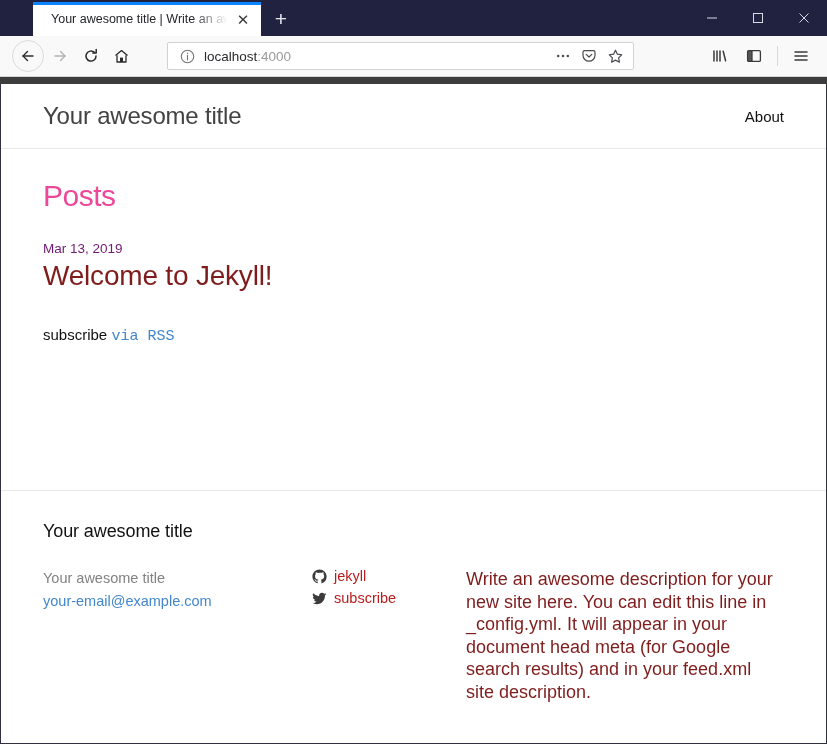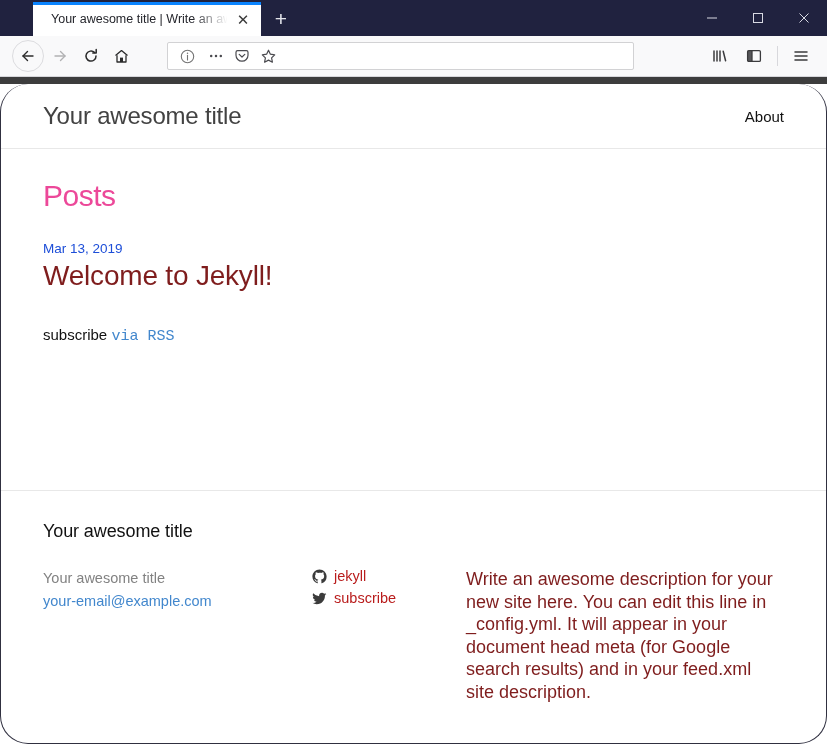--- a/index.html
+++ b/index.html
@@ -193,21 +193,20 @@
   
   .viewport {
     flex: 1 1 auto;
     background: #ffffff;
     border-left: 1px solid #303040;
     border-right: 1px solid #303040;
     border-bottom: 1px solid #303040;
     overflow: hidden;
     display: flex;
     flex-direction: column;
-    border-radius: 28px;
   }
 
   .site-header {
     height: 65px;
     flex: 0 0 65px;
     border-bottom: 1px solid #e8e8e8;
     display: flex;
     align-items: center;
     padding: 0 42px;
   }
@@ -241,21 +240,21 @@
     font-weight: 400;
     color: #ec4899;
     letter-spacing: -0.5px;
     margin-bottom: 28px;
   }
 
   .post-list { list-style: none; }
   .post-item { margin-bottom: 26px; }
   .post-meta {
     font-size: 13.5px;
-    color: #1d4ed8;
+    color: #701a75;
     display: block;
     margin-bottom: 4px;
   }
   .post-link {
     font-size: 28px;
     color: #7f1d1d;
     text-decoration: none;
     letter-spacing: -0.2px;
     cursor: pointer;
   }
@@ -398,20 +397,21 @@
     </div>
 
     <div class="urlbar">
       <span class="url-ident">
         <svg width="15" height="15" viewBox="0 0 15 15" fill="none" stroke="currentColor" stroke-width="1.1">
           <circle cx="7.5" cy="7.5" r="6.2"></circle>
           <line x1="7.5" y1="6.4" x2="7.5" y2="11" stroke-linecap="round"></line>
           <circle cx="7.5" cy="4.2" r="0.75" fill="currentColor" stroke="none"></circle>
         </svg>
       </span>
+      <span class="url-text"><span>localhost</span><span class="dim">:4000</span></span>
       <span class="url-actions">
         <span class="url-act">
           <svg width="16" height="16" viewBox="0 0 16 16" fill="currentColor">
             <circle cx="3.2" cy="8" r="1.25"></circle>
               <circle cx="8" cy="8" r="1.25"></circle>
               <circle cx="12.8" cy="8" r="1.25"></circle>
           </svg>
         </span>
         <span class="url-act">
           <svg width="16" height="16" viewBox="0 0 16 16" fill="none" stroke="currentColor" stroke-width="1.2" stroke-linejoin="round" stroke-linecap="round">

